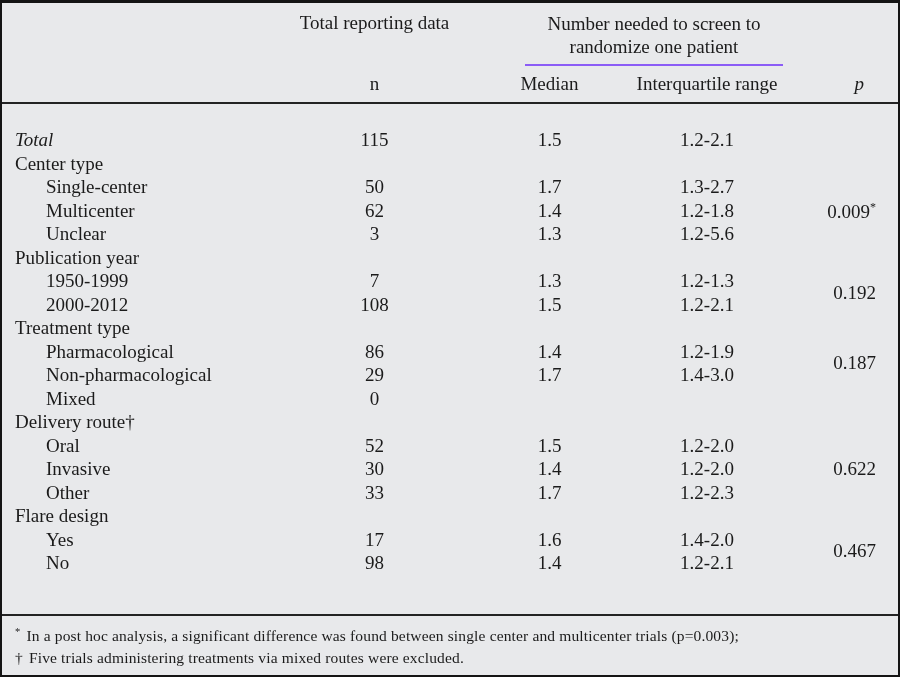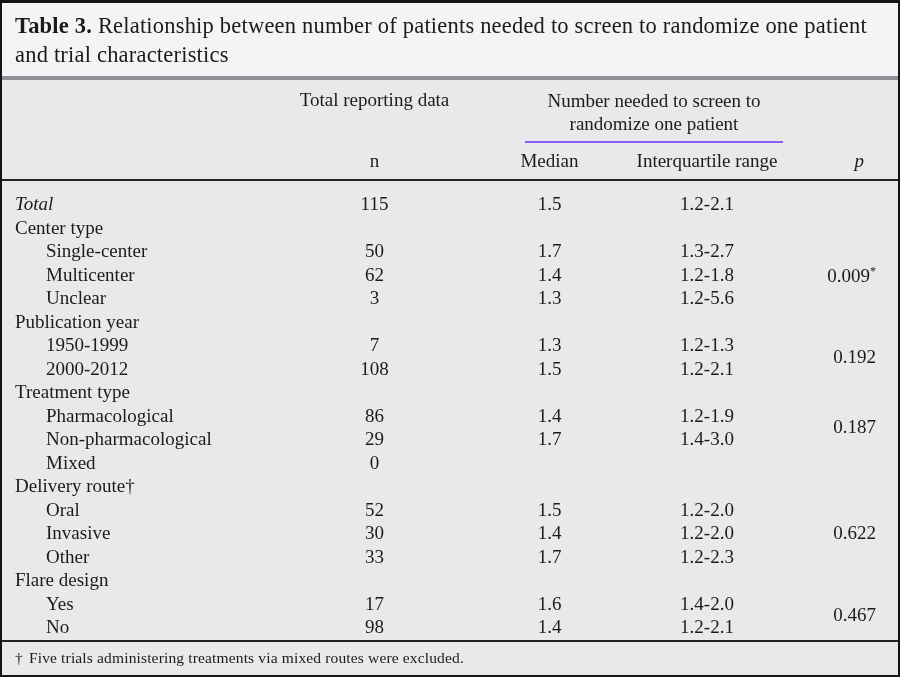--- a/index.html
+++ b/index.html
@@ -50,21 +50,21 @@
     padding-bottom: 7px;
     height: 37px;
     border-bottom: 2px solid #232323;
   }
   .p-head { text-align: right; padding-right: 34px; font-style: italic; }
   
   tbody td {
     height: 23.5px; line-height: 23.5px;
     font-size: 19px; white-space: nowrap; overflow: hidden;
   }
-  tbody tr.first td { padding-top: 11px; }
+  tbody tr.first td { padding-top: 24px; }
   .lbl   { padding-left: 13px; }
   .ind   { padding-left: 44px; }
   .it    { font-style: italic; }
   .num   { text-align: center; }
   .pv    { text-align: right; padding-right: 22px; vertical-align: middle; }
   .pv sup { font-size: 12px; }
   
   .foot {
     margin-top: auto;
     border-top: 2px solid #232323;
@@ -74,24 +74,20 @@
     letter-spacing: 0.15px;
   }
   .foot sup { font-size: 10.5px; }
   .fn-marker { padding-right: 2px; }
 </style>
 </head>
 <body>
 
 <div class="panel">
 
-  <div class="caption">
-    <b>Table 3.</b>
-    <span>Relationship between number of patients needed to screen to randomize one patient and trial characteristics</span>
-  </div>
 
   <table>
     <colgroup>
       <col class="c-label">
         <col class="c-n">
         <col class="c-median">
         <col class="c-iqr">
         <col class="c-p">
     </colgroup>
     <thead>
@@ -235,16 +231,17 @@
         <td class="lbl ind">No</td>
         <td class="num">98</td>
         <td class="num">1.4</td>
         <td class="num">1.2-2.1</td>
       </tr>
 
     </tbody>
   </table>
 
   <div class="foot">
+    <div><sup class="fn-marker">*</sup> <span>In a post hoc analysis, a significant difference was found between single center and multicenter trials (p=0.003);</span></div>
     <div><span class="fn-marker">†</span> <span>Five trials administering treatments via mixed routes were excluded.</span></div>
   </div>
 
 </div>
 
 </body></html>

